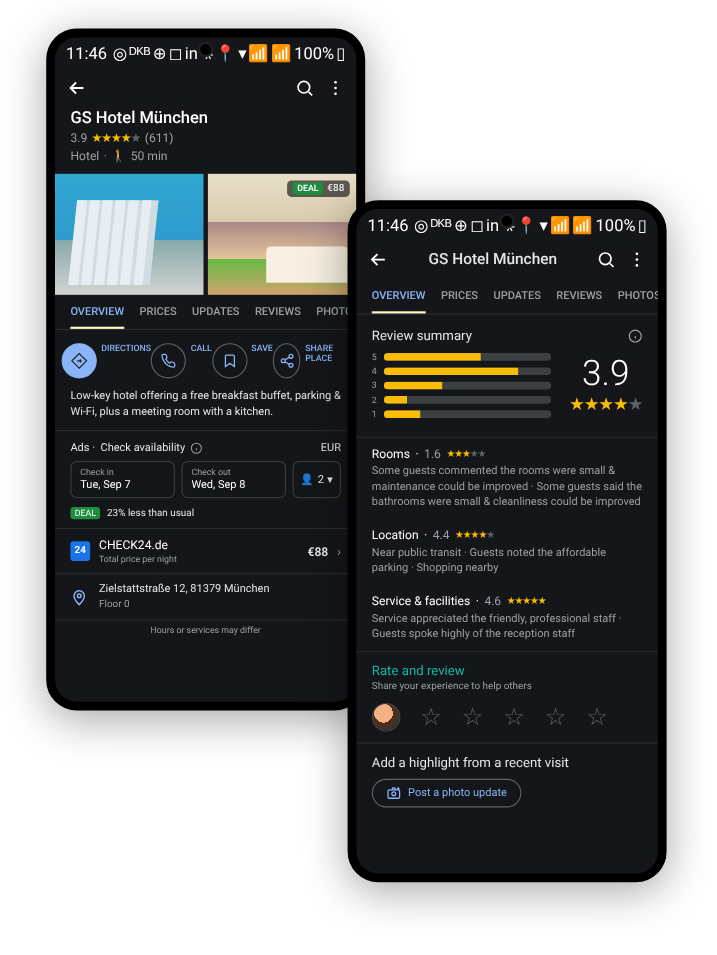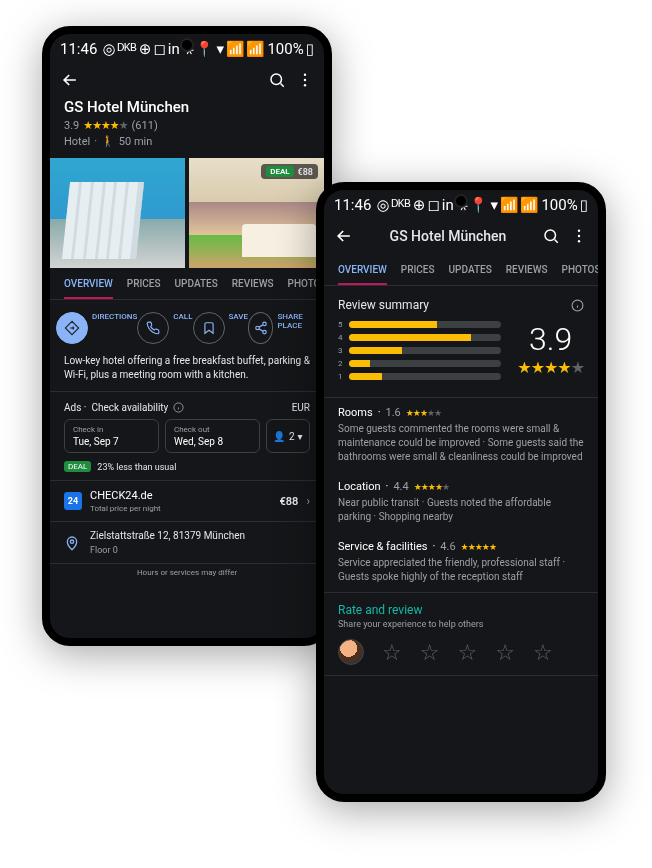--- a/index.html
+++ b/index.html
@@ -74,21 +74,21 @@
   display: flex; align-items: center; gap: 4px;
   background: rgba(0,0,0,0.6); border-radius: 4px; padding: 2px 5px;
   font-size: 9px; font-weight: 600;
 }
 .deal-chip { background: #1e8e3e; color: #fff; border-radius: 3px; padding: 1px 4px; font-size: 8px; }
 .tabs {
   display: flex; gap: 14px; padding: 10px 14px 0 14px;
   font-size: 10px; color: #9aa0a6; border-bottom: 1px solid #2a2d31;
 }
 .tab { padding-bottom: 8px; font-weight: 500; }
-.tab.active { color: #8ab4f8; border-bottom: 2px solid #be185d; }
+.tab.active { color: #8ab4f8; border-bottom: 2px solid #fef9c3; }
 .action-row { display: flex; justify-content: space-around; padding: 12px 6px 10px; }
 .action { display: flex; flex-direction: row; gap: 4px; font-size: 8px; color: #8ab4f8; font-weight: 500; }
 .circ { width: 32px; height: 32px; border-radius: 50%; border: 1px solid #5f6368; display: flex; align-items: center; justify-content: center; }
 .circ.primary { background: #8ab4f8; border-color: #8ab4f8; color: #202124; }
 .desc { font-size: 10px; color: #e4e6ea; padding: 0 14px 10px; line-height: 1.35; }
 .divider { height: 1px; background: #2a2d31; margin: 0 0; }
 .avail-header { display: flex; justify-content: space-between; padding: 10px 14px 6px; font-size: 10px; color: #e4e6ea; }
 .avail-header .left { display: flex; align-items: center; gap: 5px; }
 .date-row { display: flex; gap: 6px; padding: 0 14px 8px; }
 .date-box { flex: 1; border: 1px solid #3c4043; border-radius: 6px; padding: 5px 8px; }
@@ -420,13 +420,27 @@
     <div class="rr-stars">
       <div class="avatar"></div>
       <span class="star-outline">☆</span>
       <span class="star-outline">☆</span>
       <span class="star-outline">☆</span>
       <span class="star-outline">☆</span>
       <span class="star-outline">☆</span>
     </div>
   </div>
   <div class="divider"></div>
+  <div class="highlight-section">
+    <div style="font-size:12px">Add a highlight from a recent visit</div>
+    <div class="pill-btn">
+      <span class="icon">
+          <svg width="14" height="14" viewBox="0 0 24 24" fill="none" stroke="#8ab4f8" stroke-width="2">
+            <rect x="3" y="7" width="18" height="13" rx="2"></rect>
+            <circle cx="12" cy="13" r="3"></circle>
+            <path d="M9 7l1.5-3h3L15 7"></path>
+            <path d="M19 3v4M17 5h4"></path>
+          </svg>
+        </span>
+      <span>Post a photo update</span>
+    </div>
+  </div>
 </div>
 
 </body></html>

